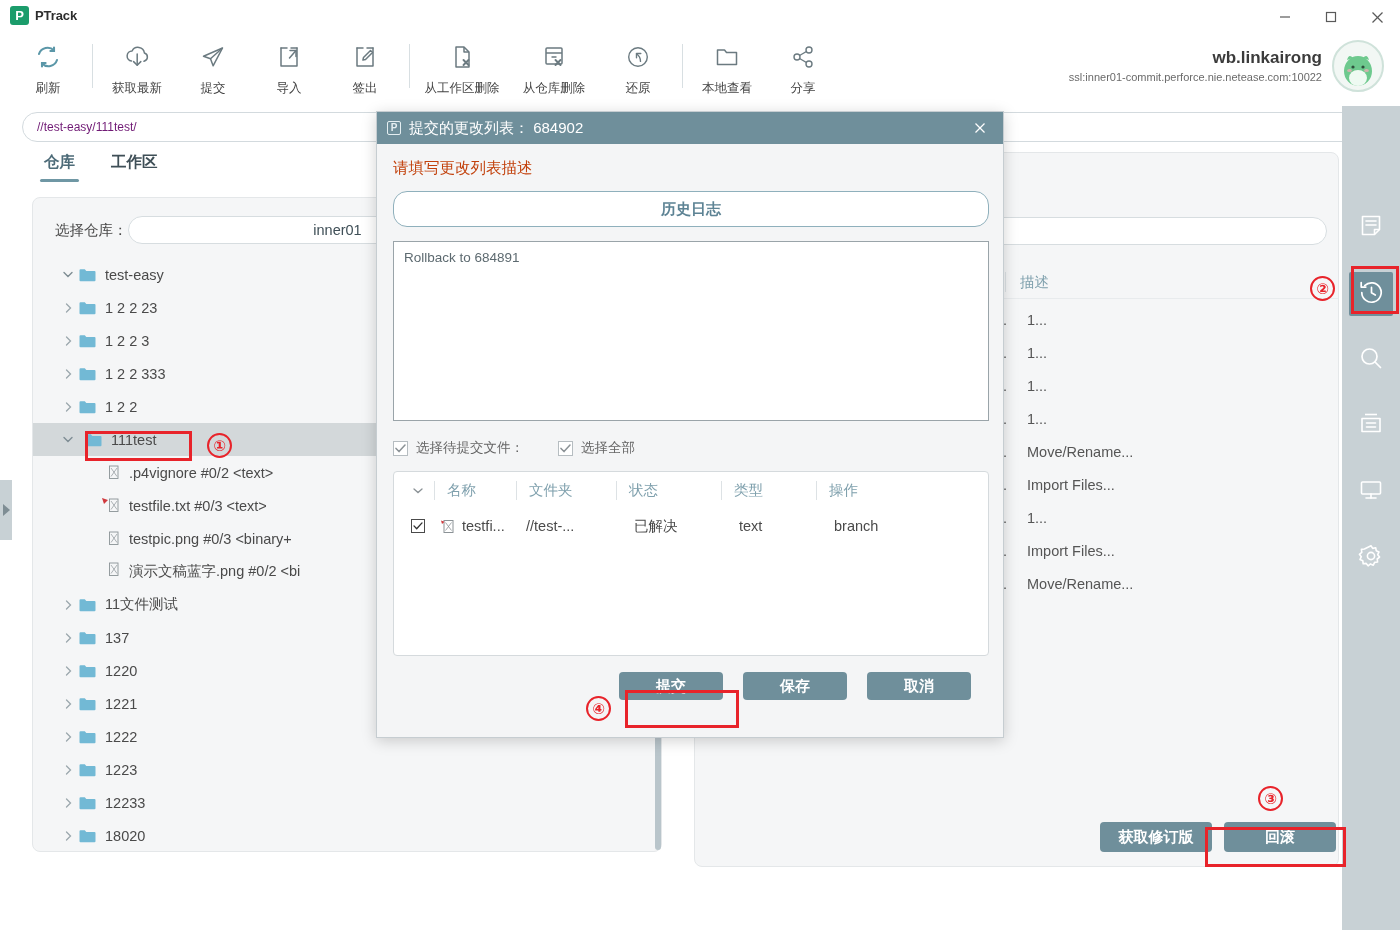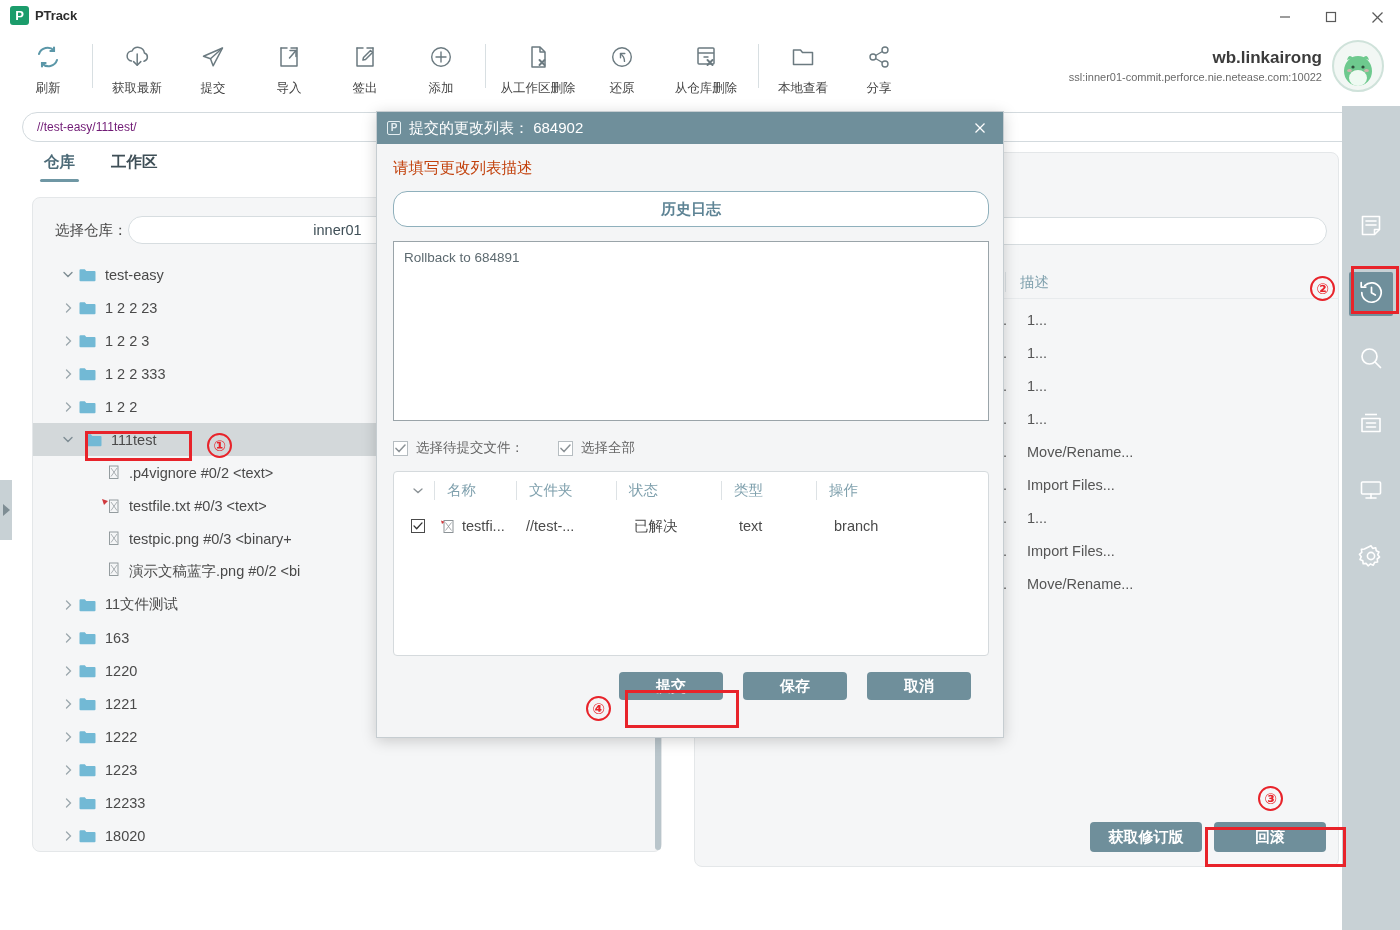--- a/index.html
+++ b/index.html
@@ -114,21 +114,21 @@
   .rh-col { padding-left:14px; border-left:1px solid #dde2e5; height:20px; line-height:20px; }
   .rh-col:first-child { border-left:none; }
   .rp-list { position:absolute; left:0; top:150px; width:645px; }
   .rp-row {
     display:flex; align-items:center; height:33px; font-size:14.5px; color:#555;
     padding-left:4px; white-space:nowrap;
   }
   .rp-c1 { width:314px; border-left:1px solid transparent; overflow:hidden; text-overflow:ellipsis; }
   .rp-c2 { width:300px; padding-left:14px; }
 
-  .rp-footer { position:absolute; left:8px; bottom:14px; width:645px; display:flex; justify-content:flex-end;
+  .rp-footer { position:absolute; left:18px; bottom:14px; width:645px; display:flex; justify-content:flex-end;
                gap:12px; padding-right:22px;text-align:center; }
   .tealbtn {
     min-width:112px; height:30px; background:#6f8f9b; color:#fff; font-size:15px; font-weight:bold;
     border:none; border-radius:4px; display:flex; align-items:center; justify-content:center;
     cursor:default; padding:0 14px;
   }
 
   
   .rail {
     position:absolute; right:0; top:106px; width:58px; height:824px; background:#c8d1d5;
@@ -274,71 +274,61 @@
       <span class="ic">
         <svg width="28" height="28" viewBox="0 0 28 28" fill="none" stroke="#6b7a80" stroke-width="1.5" stroke-linecap="round" stroke-linejoin="round">
           <path d="M6 5v18h16V5"></path>
             <path d="M6 5h6M16 5h6"></path>
           <path d="M19.5 7.5l2 2-7 7-2.6.6.6-2.6z"></path>
         </svg>
       </span>
       <span class="lbl">签出</span>
     </div>
 
-    <div class="tool">
-      <span class="ic">
-        <svg width="28" height="28" viewBox="0 0 28 28" fill="none" stroke="#6b7a80" stroke-width="1.4" stroke-linecap="round">
-          <circle cx="14" cy="14" r="9.3"></circle>
-            <line x1="14" y1="9" x2="14" y2="19"></line>
-            <line x1="9" y1="14" x2="19" y2="14"></line>
-        </svg>
-      </span>
-      <span class="lbl">添加</span>
-    </div>
 
     <div class="tdiv"></div>
 
     <div class="tool wide">
       <span class="ic">
         <svg width="28" height="28" viewBox="0 0 28 28" fill="none" stroke="#6b7a80" stroke-width="1.5" stroke-linejoin="round">
           <path d="M8 4h8l5 5v15H8z"></path>
             <path d="M16 4v5h5"></path>
           <g stroke-width="1.9" stroke-linecap="round">
               <line x1="15.5" y1="17" x2="20.5" y2="22"></line>
               <line x1="20.5" y1="17" x2="15.5" y2="22"></line>
             </g>
         </svg>
       </span>
       <span class="lbl">从工作区删除</span>
-    </div>
-
-    <div class="tool">
-      <span class="ic">
-        <svg width="28" height="28" viewBox="0 0 28 28" fill="none" stroke="#6b7a80" stroke-width="1.4" stroke-linecap="round" stroke-linejoin="round">
-          <circle cx="14" cy="14" r="9.3"></circle>
-            <path d="M16.8 10.5h-4.3v4.3"></path>
-            <path d="M12.5 10.8c2.6 1.9 4 4.5 4 7.6"></path>
-        </svg>
-      </span>
-      <span class="lbl">还原</span>
     </div>
 
     <div class="tool wide">
       <span class="ic">
         <svg width="28" height="28" viewBox="0 0 28 28" fill="none" stroke="#6b7a80" stroke-width="1.5" stroke-linejoin="round">
           <rect x="6" y="5" width="16" height="16" rx="1"></rect>
             <line x1="6" y1="10" x2="22" y2="10"></line>
           <path d="M11.5 14h5"></path>
           <g stroke-width="1.9" stroke-linecap="round">
               <line x1="15.5" y1="17" x2="20.5" y2="22"></line>
               <line x1="20.5" y1="17" x2="15.5" y2="22"></line>
             </g>
         </svg>
       </span>
       <span class="lbl">从仓库删除</span>
+    </div>
+
+    <div class="tool">
+      <span class="ic">
+        <svg width="28" height="28" viewBox="0 0 28 28" fill="none" stroke="#6b7a80" stroke-width="1.4" stroke-linecap="round" stroke-linejoin="round">
+          <circle cx="14" cy="14" r="9.3"></circle>
+            <path d="M16.8 10.5h-4.3v4.3"></path>
+            <path d="M12.5 10.8c2.6 1.9 4 4.5 4 7.6"></path>
+        </svg>
+      </span>
+      <span class="lbl">还原</span>
     </div>
 
     <div class="tdiv"></div>
 
     <div class="tool">
       <span class="ic">
         <svg width="28" height="28" viewBox="0 0 28 28" fill="none" stroke="#6b7a80" stroke-width="1.5" stroke-linejoin="round">
           <path d="M4.5 21.5V7h7l2 2.5h10v12z"></path>
         </svg>
       </span>
@@ -496,21 +486,21 @@
                 <svg width="13" height="15" viewBox="0 0 13 15">
                   <rect x="2.5" y="1" width="8.5" height="12.5" fill="none" stroke="#8b9296" stroke-width="0.9"></rect>
                   <path d="M4 3l6 8.5M10 3l-6 8.5" stroke="#8b9296" stroke-width="0.7"></path>
                 </svg>
               </span>
               <span class="tlabel">.p4vignore  #0/2 &lt;text&gt;</span>
             </span>
           </div>
           <div class="tnode lvl2">
             <span class="tw blank"></span>
-            <span style="display: flex; align-items: flex-end;">
+            <span style="display: flex; align-items: center;">
               <span class="file-ic">
                 <svg width="13" height="15" viewBox="0 0 13 15">
                   <rect x="2.5" y="1" width="8.5" height="12.5" fill="none" stroke="#8b9296" stroke-width="0.9"></rect>
                   <path d="M4 3l6 8.5M10 3l-6 8.5" stroke="#8b9296" stroke-width="0.7"></path>
                 </svg>
                 <svg width="8" height="8" viewBox="0 0 8 8" style="position:absolute;left:-5px;top:0;">
                   <path d="M0 0l6 2-4 4z" fill="#d0393e"></path>
                 </svg>
               </span>
               <span class="tlabel">testfile.txt  #0/3 &lt;text&gt;</span>
@@ -560,21 +550,21 @@
               <svg width="9" height="12" viewBox="0 0 9 12" fill="none" stroke="#9aa7ad" stroke-width="1.3" stroke-linecap="round">
                 <path d="M2.5 2l4 4-4 4"></path>
               </svg>
             </span>
             <span style="display: flex; align-items: center;">
               <span class="folder-ic">
                 <svg width="17" height="14" viewBox="0 0 17 14">
                   <path d="M0.5 2.2a1 1 0 0 1 1-1h4.3l1.5 1.8h8.2a1 1 0 0 1 1 1v8.3a1 1 0 0 1-1 1H1.5a1 1 0 0 1-1-1z" fill="#72b9d5"></path>
                 </svg>
               </span>
-              <span class="tlabel">163</span>
+              <span class="tlabel">137</span>
             </span>
           </div>
           <div class="tnode lvl1">
             <span class="tw">
               <svg width="9" height="12" viewBox="0 0 9 12" fill="none" stroke="#9aa7ad" stroke-width="1.3" stroke-linecap="round">
                 <path d="M2.5 2l4 4-4 4"></path>
               </svg>
             </span>
             <span style="display: flex; align-items: center;">
               <span class="folder-ic">

